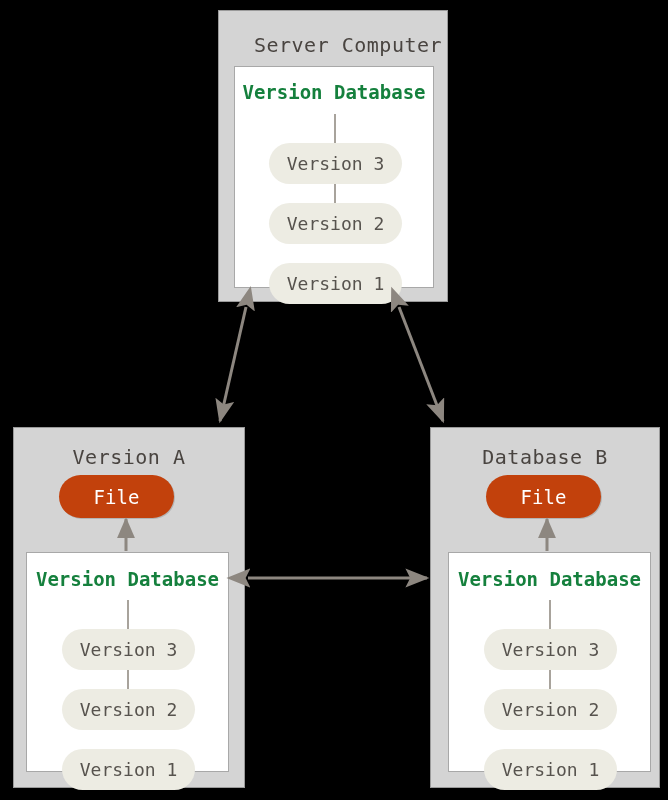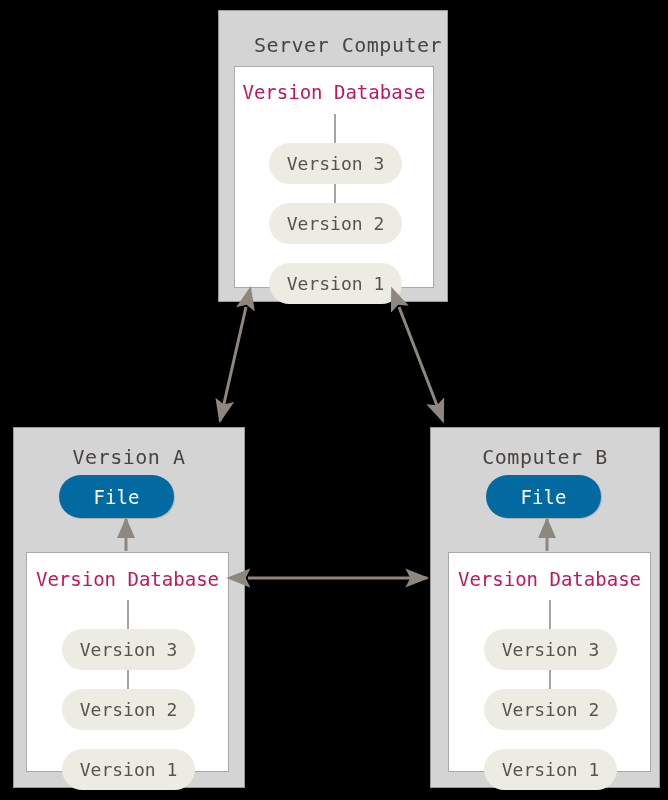--- a/index.html
+++ b/index.html
@@ -31,21 +31,21 @@
     text-align: center;
     color: #494440;
     font-size: 20px;
     letter-spacing: 0.5px;
     white-space: nowrap;
   }
 
   
   .file-pill {
     position: absolute;
-    background: #0369a1;
+    background: #c2410c;
     border-radius: 24px;
     color: #ffffff;
     font-size: 19px;
     display: flex;
     align-items: center;
     justify-content: center;
     box-sizing: border-box;
     box-shadow: 1px 1px 0 rgba(0,0,0,0.15);
   }
 
@@ -54,23 +54,24 @@
     position: absolute;
     background: #ffffff;
     border: 1px solid #a8a8a8;
     box-sizing: border-box;
   }
   .vdb-title {
     position: absolute;
     left: 0;
     right: 0;
     text-align: center;
-    color: #be185d;
+    color: #15803d;
     font-size: 19px;
     white-space: nowrap;
+    font-weight: bold;
   }
 
   
   .version-pill {
     position: absolute;
     background: #edece3;
     border-radius: 22px;
     color: #57534e;
     font-size: 18px;
     display: flex;
@@ -124,21 +125,21 @@
 
       <div class="pill-connector" style="left:100px; top:47px; height:110px;"></div>
 
       <div class="version-pill" style="left:35px; top:48px; width:133px; height:41px;">Version 3</div>
       <div class="version-pill" style="left:35px; top:108px; width:133px; height:41px;">Version 2</div>
       <div class="version-pill" style="left:35px; top:168px; width:133px; height:41px;">Version 1</div>
     </div>
   </div>
 
   <div class="computer-box" style="left:430px; top:427px; width:230px; height:361px;">
-    <div class="computer-title" style="top:17px;">Computer B</div>
+    <div class="computer-title" style="top:17px;">Database B</div>
 
     <div class="file-pill" style="left:55px; top:47px; width:115px; height:43px;">File</div>
 
     <div class="vdb-box" style="left:17px; top:124px; width:203px; height:220px;">
       <div class="vdb-title" style="top:15px;">Version Database</div>
 
       <div class="pill-connector" style="left:100px; top:47px; height:110px;"></div>
 
       <div class="version-pill" style="left:35px; top:48px; width:133px; height:41px;">Version 3</div>
       <div class="version-pill" style="left:35px; top:108px; width:133px; height:41px;">Version 2</div>

